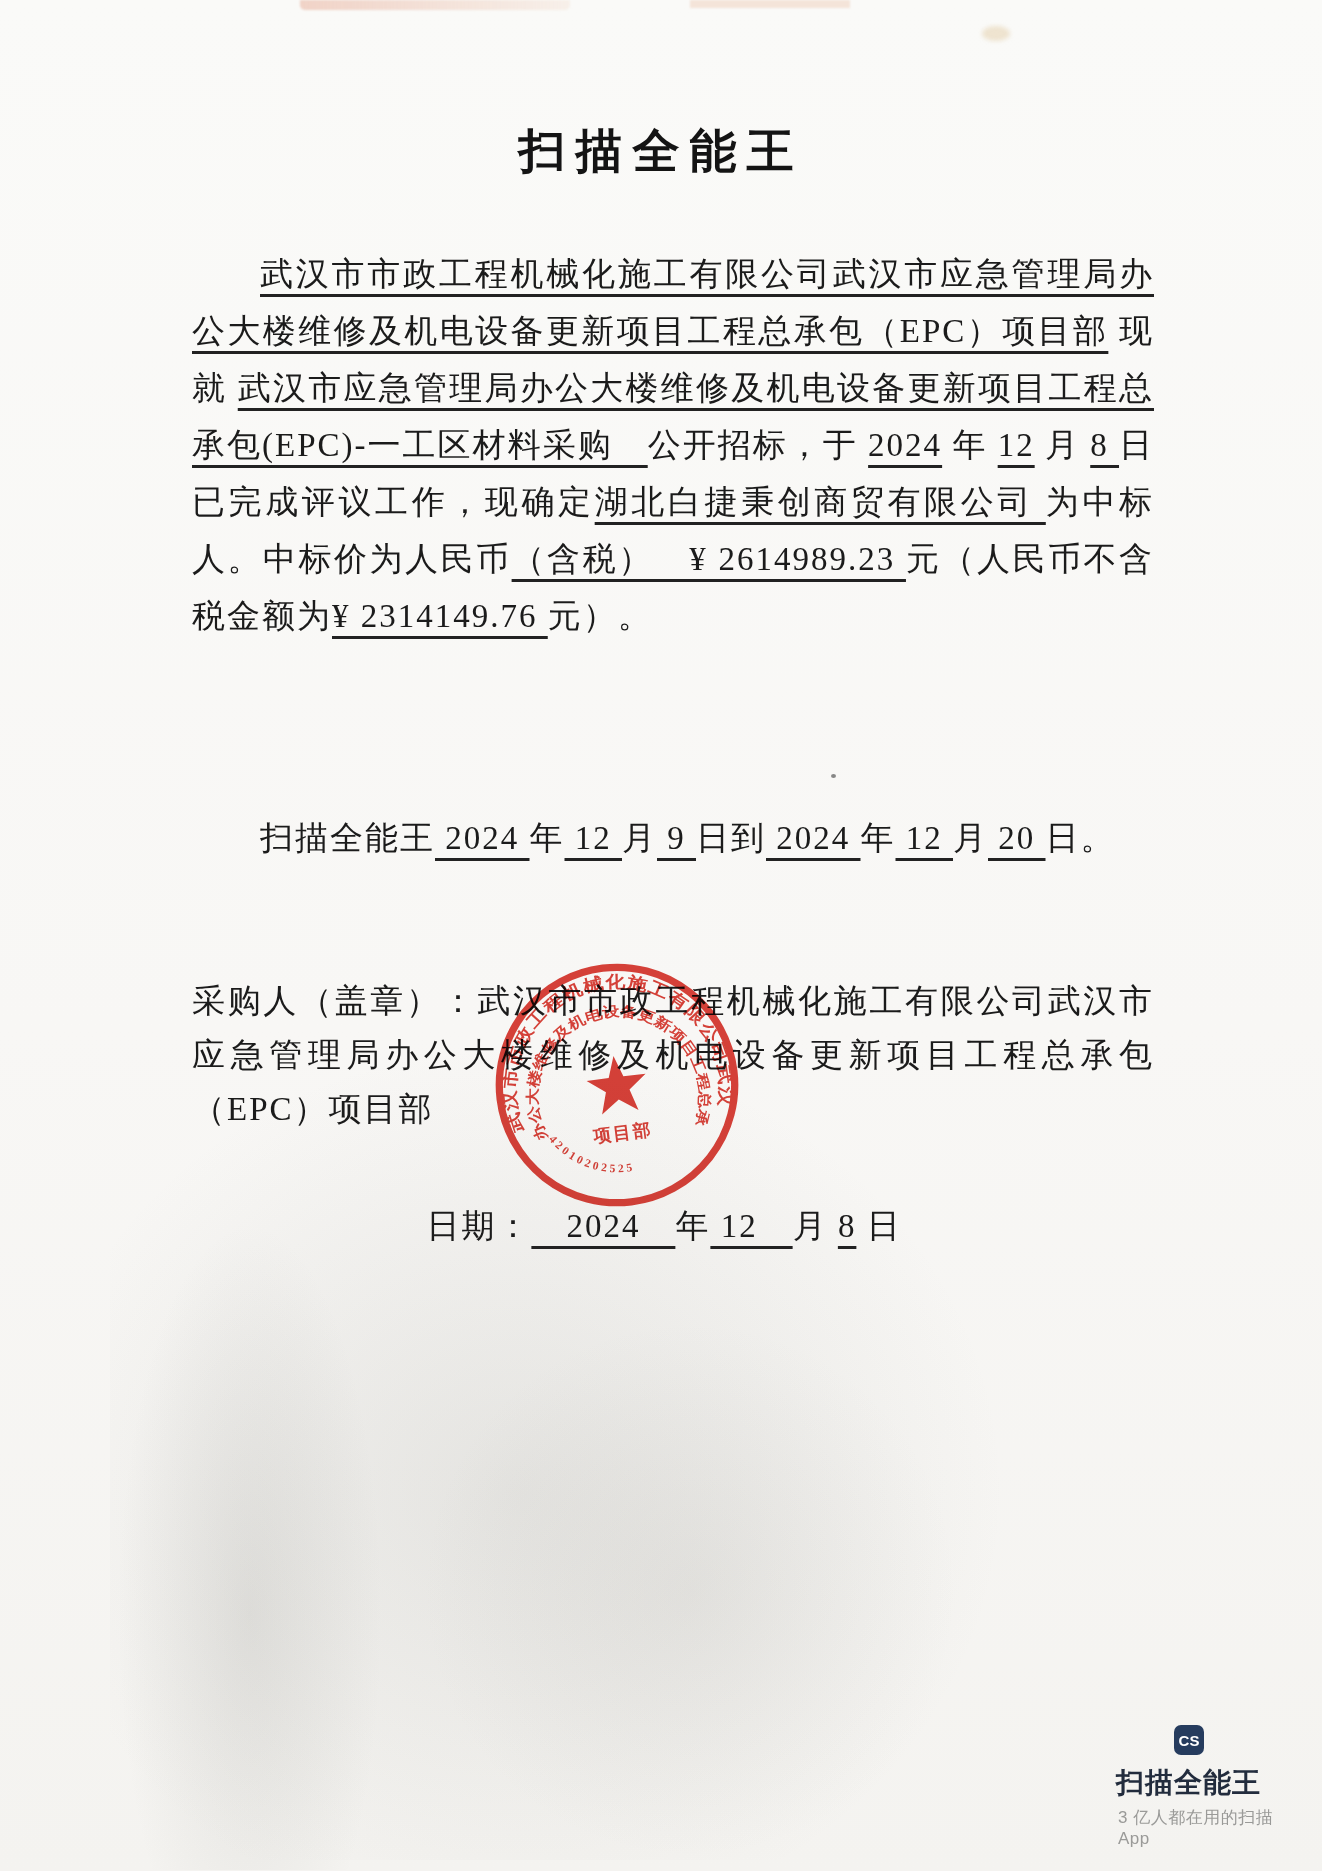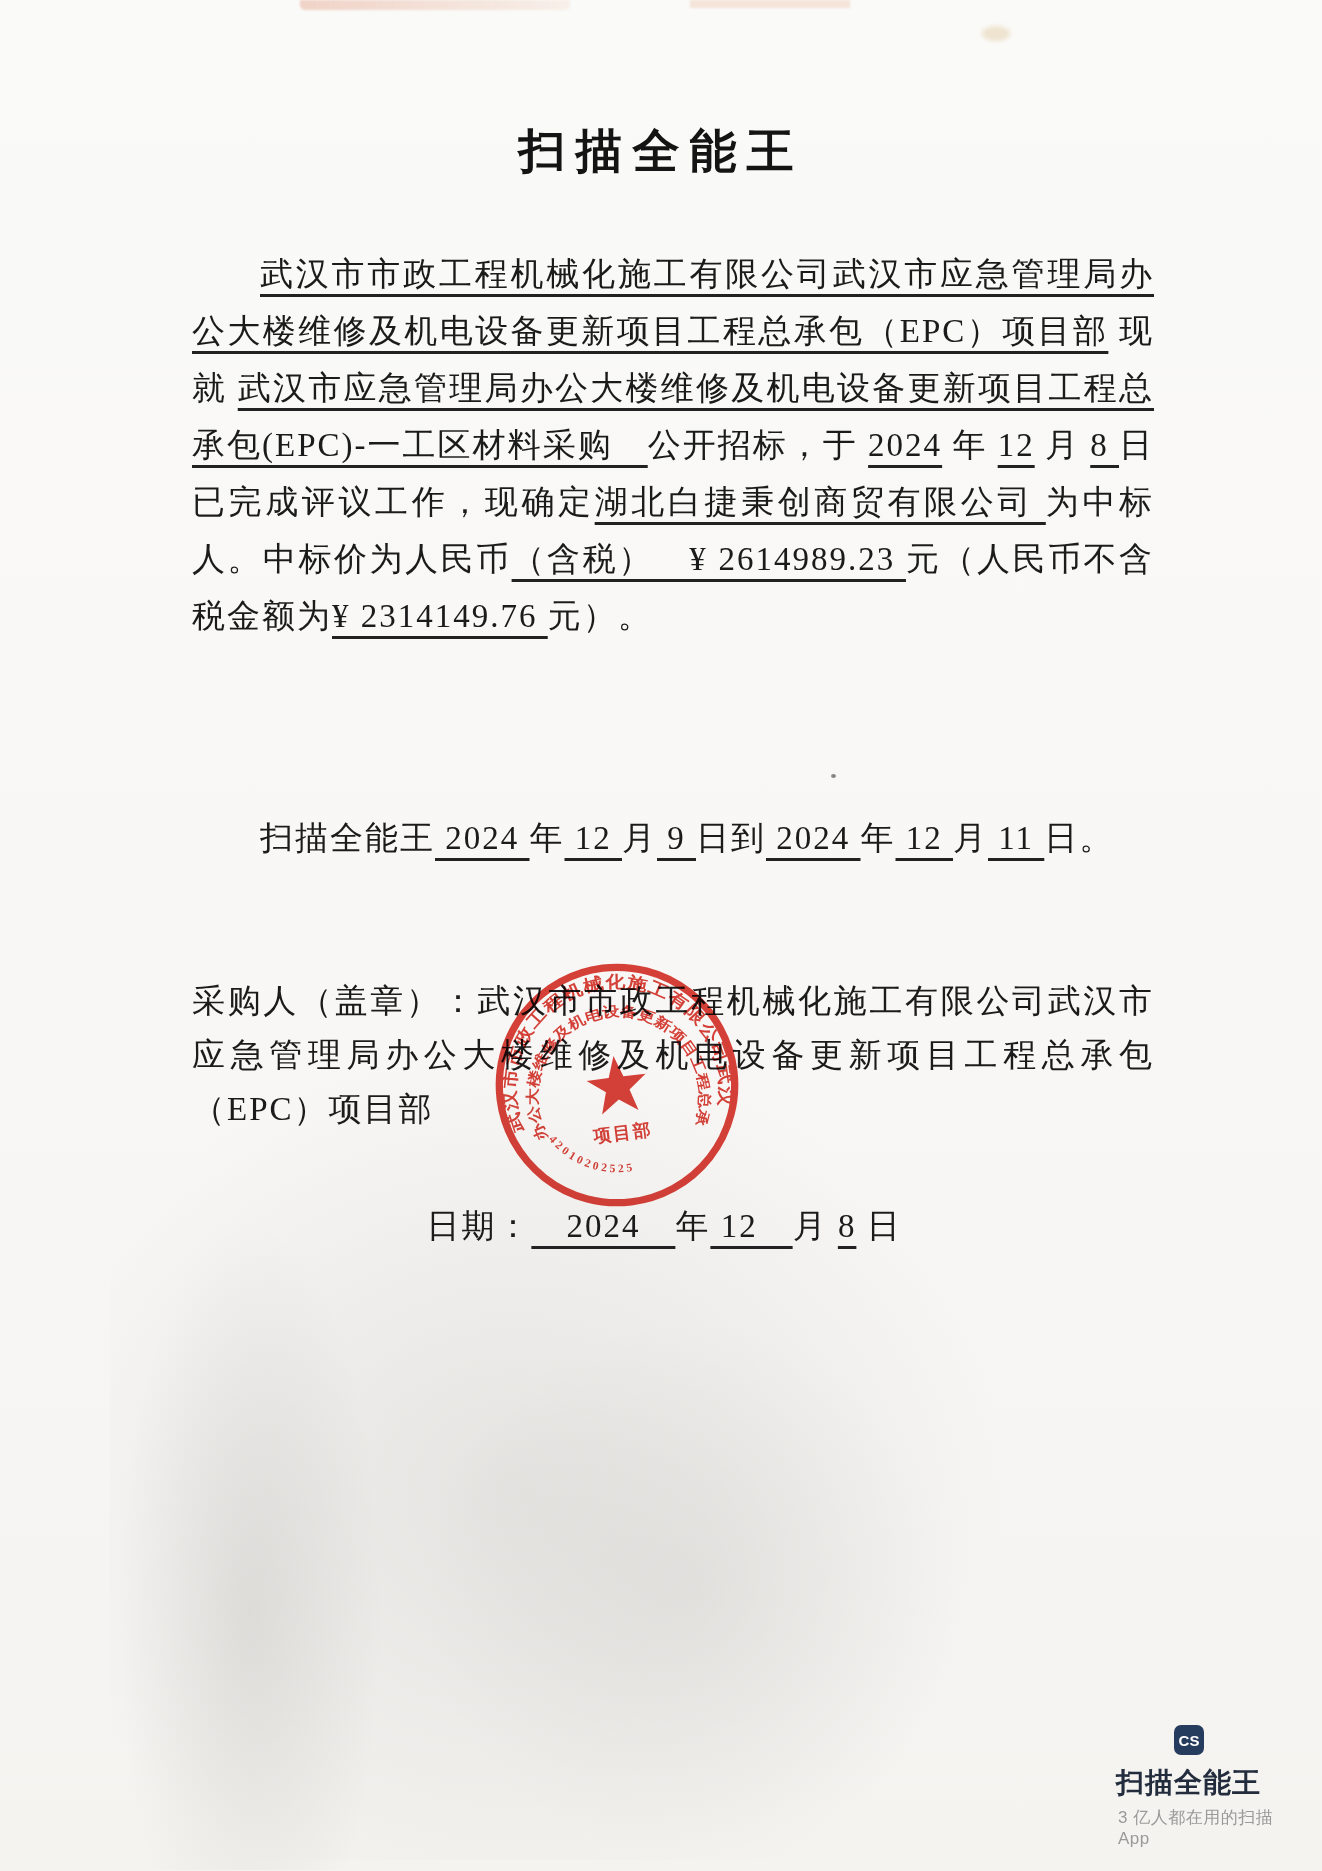--- a/index.html
+++ b/index.html
@@ -80,21 +80,21 @@
   <div class="shadow-main"></div>
   <div class="shadow-left"></div>
   <div class="shadow-mid"></div>
   <div class="speck1"></div>
 
   <h1 class="title">扫描全能王</h1>
 
   <div class="para para1"><span class="u">武汉市市政工程机械化施工有限公司武汉市应急管理局办公大楼维修及机电设备更新项目工程总承包（EPC）项目部</span><span> 现就 </span><span class="u">武汉市应急管理局办公大楼维修及机电设备更新项目工程总承包(EPC)-一工区材料采购　</span><span>公开招标，于 </span><span class="u">2024</span><span> 年 </span><span class="u">12</span><span> 月 </span><span class="u"> 8 </span><span>日已完成评议工作，现确定</span><span class="u">湖北白捷秉创商贸有限公司 </span><span>为中标人。中标价为人民币</span><span class="u">（含税）　¥ 2614989.23 </span><span>元（人民币不含税金额为</span><span class="u">¥ 2314149.76 </span><span>元）。</span>
   </div>
 
-  <div class="para para2"><span>扫描全能王</span><span class="u"> 2024 </span><span>年</span><span class="u"> 12 </span><span>月</span><span class="u"> 9 </span><span>日到</span><span class="u"> 2024  </span><span>年</span><span class="u"> 12 </span><span>月</span><span class="u"> 11 </span><span>日。</span>
+  <div class="para para2"><span>扫描全能王</span><span class="u"> 2024 </span><span>年</span><span class="u"> 12 </span><span>月</span><span class="u"> 9 </span><span>日到</span><span class="u"> 2024  </span><span>年</span><span class="u"> 12 </span><span>月</span><span class="u"> 20 </span><span>日。</span>
   </div>
 
   <div class="para para3"><span>采购人（盖章）：武汉市市政工程机械化施工有限公司武汉市应急管理局办公大楼维修及机电设备更新项目工程总承包（EPC）项目部</span>
   </div>
 
   <div class="para4"><span>日期：</span><span class="u">　2024　</span><span>年</span><span class="u"> 12　</span><span>月 </span><span class="u">8</span><span> 日</span>
   </div>
 
   <svg class="seal" viewBox="0 0 240 240" aria-hidden="true">
     <defs>

